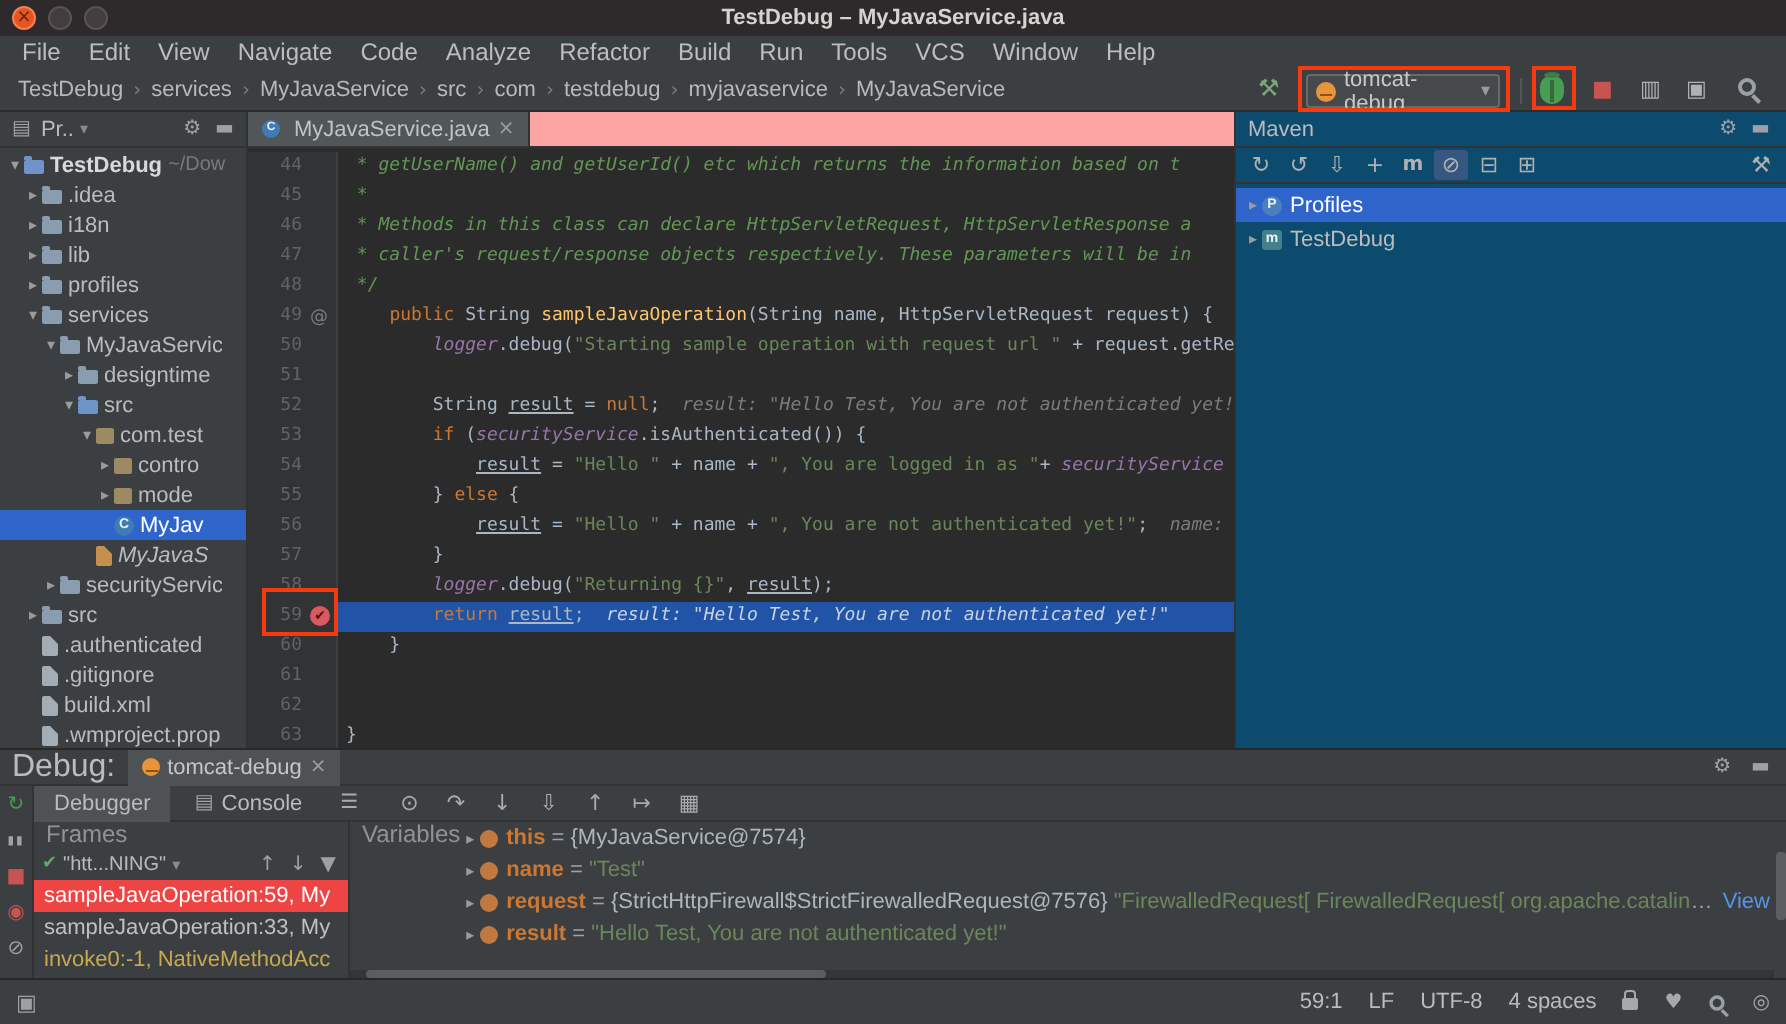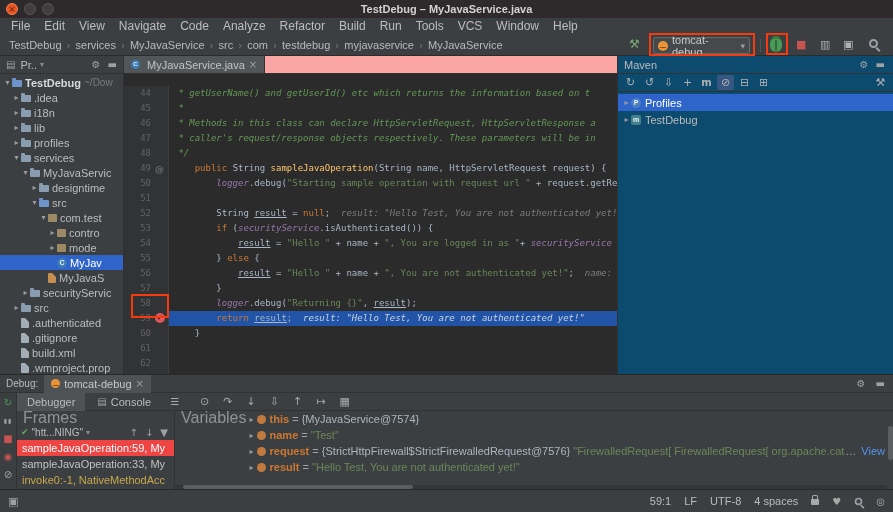--- a/index.html
+++ b/index.html
@@ -75,21 +75,21 @@
 .i-mprofiles{width:10px;height:10px;border-radius:50%;background:#4d7fc0;color:#eef3fa;font-size:7px;font-weight:bold;text-align:center;line-height:10px}
 .i-mprofiles::after{content:'P'}
 .i-mproject{width:10px;height:10px;border-radius:2px;background:#44808c;color:#e8f4f6;font-size:7px;font-weight:bold;text-align:center;line-height:10px}
 .i-mproject::after{content:'m'}
 
 
 .editor{flex:1;min-width:0;background:#2b2b2b;display:flex;flex-direction:column}
 .etabs{height:18px;background:#fca5a5;border-bottom:1px solid #323232;display:flex}
 .etab{display:flex;align-items:center;gap:4px;background:#515658;padding:0 7px;font-size:11px;color:#c3c3c3;border-right:1px solid #323232}
 .etab-x{color:#9a9ea1;font-size:10px}
-.code{flex:1;padding-top:12px;font-family:"DejaVu Sans Mono",monospace;font-size:9px;position:relative;overflow:hidden}
+.code{flex:1;padding-top:2px;font-family:"DejaVu Sans Mono",monospace;font-size:9px;position:relative;overflow:hidden}
 .cline{height:15px;display:flex}
 .gut{width:45px;flex:none;background:#313335;border-right:1px solid #3c3f41;color:#606366;text-align:right;padding-right:17px;line-height:15px;position:relative}
 .bp{position:absolute;right:3px;top:2px;width:10px;height:10px;border-radius:50%;background:#db5860;color:rgba(45,10,12,.85);font-size:7px;line-height:10px;text-align:center}
 .bp::after{content:'✔'}
 .gat{position:absolute;right:4px;top:1px;color:#7d7d7d;font-size:9px}
 .ctext{flex:1;min-width:0;white-space:pre;overflow:hidden;line-height:15px;padding-left:4px;color:#a9b7c6;font-family:"DejaVu Sans Mono",monospace}
 .cline.exec .ctext{background:#2154a6}
 .tk-p{color:#a9b7c6}
 .tk-k{color:#cc7832}
 .tk-s{color:#6a8759}
@@ -109,39 +109,39 @@
 .mt-i.active{background:#365880}
 .mt-i.last{margin-left:auto}
 .mtree{flex:1;padding-top:2px}
 .mrow{height:17px;display:flex;align-items:center;font-size:11px;color:#bcbcbc;padding-left:4px}
 .mrow .ticon{margin-right:4px}
 .mrow.sel{background:#2f65ca;color:#fff}
 
 
 .debug{position:absolute;top:374px;left:0;width:100%;height:115px;background:#3c3f41;border-top:1px solid #282828;display:flex;flex-direction:column}
 .dhead{height:18px;display:flex;align-items:center;padding:0 6px;gap:6px;border-bottom:1px solid #323232;flex:none}
-.dlabel{font-size:10px;color:#bbb}
+.dlabel{font-size:16px;color:#bbb}
 .dtab{display:flex;align-items:center;gap:4px;background:#4e5254;height:18px;padding:0 7px;font-size:11px;color:#c6c6c6}
 .dbody{flex:1;display:flex;min-height:0}
 .dstrip{width:17px;flex:none;border-right:1px solid #323232;display:flex;flex-direction:column;align-items:center;padding-top:4px;gap:7px}
 .ds-i{font-size:10px;color:#9fa3a6;line-height:11px}
 .ds-i.green{color:#499c54}
 .ds-i.red{color:#c75450}
 .ds-i.pause{font-size:6px;letter-spacing:1px}
 .dmain{flex:1;display:flex;flex-direction:column;min-width:0}
 .dtabs{height:18px;flex:none;display:flex;align-items:center;border-bottom:1px solid #323232;gap:2px}
 .vtab{height:18px;display:flex;align-items:center;padding:0 10px;font-size:11px;color:#bbb;gap:4px}
 .vtab.sel{background:#4e5254}
 .dt-ic{color:#9fa3a6;font-size:10px}
 .dt-i{color:#a7abae;font-size:10px;padding:0 7px}
 .steps{display:inline-flex;gap:14px;margin-left:12px}
 .step{color:#a7abae;font-size:11px}
 .dcontent{flex:1;display:flex;min-height:0}
 .frames{width:158px;flex:none;border-right:1px solid #323232;display:flex;flex-direction:column}
-.fhead,.vhead{height:13px;flex:none;font-size:16px;color:#8f9396;padding-left:6px;line-height:13px}
+.fhead,.vhead{height:13px;flex:none;font-size:12px;color:#8f9396;padding-left:6px;line-height:13px}
 .fthread{height:16px;flex:none;display:flex;align-items:center;gap:3px;padding:0 4px}
 .chk{color:#5fad65;font-size:9px}
 .fthread-label{color:#bbb;font-size:10px}
 .flist{flex:1;overflow:hidden}
 .frow{height:16px;line-height:16px;padding-left:5px;font-size:11px;color:#c0c0c0;white-space:nowrap;overflow:hidden}
 .frow.sel{background:#ef4444;color:#fff}
 .frow.lib{color:#c8a94e}
 .vars{flex:1;min-width:0;position:relative;display:flex;}
 .vlist{flex:1;overflow:hidden}
 .vrow{height:16px;display:flex;align-items:center;font-size:11px;white-space:pre;overflow:hidden}
@@ -312,21 +312,21 @@
           <div class="trow" style="padding-left: 48px;">
             <span class="arrow">▸</span>
             <span class="ticon i-package"></span>
             <span class="tlabel">mode</span>
           </div>
           <div class="trow sel" style="padding-left: 48px;">
             <span class="arrow hid"></span>
             <span class="ticon i-class"></span>
             <span class="tlabel">MyJav</span>
           </div>
-          <div class="trow" style="padding-left: 39px;">
+          <div class="trow" style="padding-left: 39px; font-style: italic;">
             <span class="arrow hid"></span>
             <span class="ticon i-file java"></span>
             <span class="tlabel">MyJavaS</span>
           </div>
           <div class="trow" style="padding-left: 21px;">
             <span class="arrow">▸</span>
             <span class="ticon i-folder"></span>
             <span class="tlabel">securityServic</span>
           </div>
           <div class="trow" style="padding-left: 12px;">

